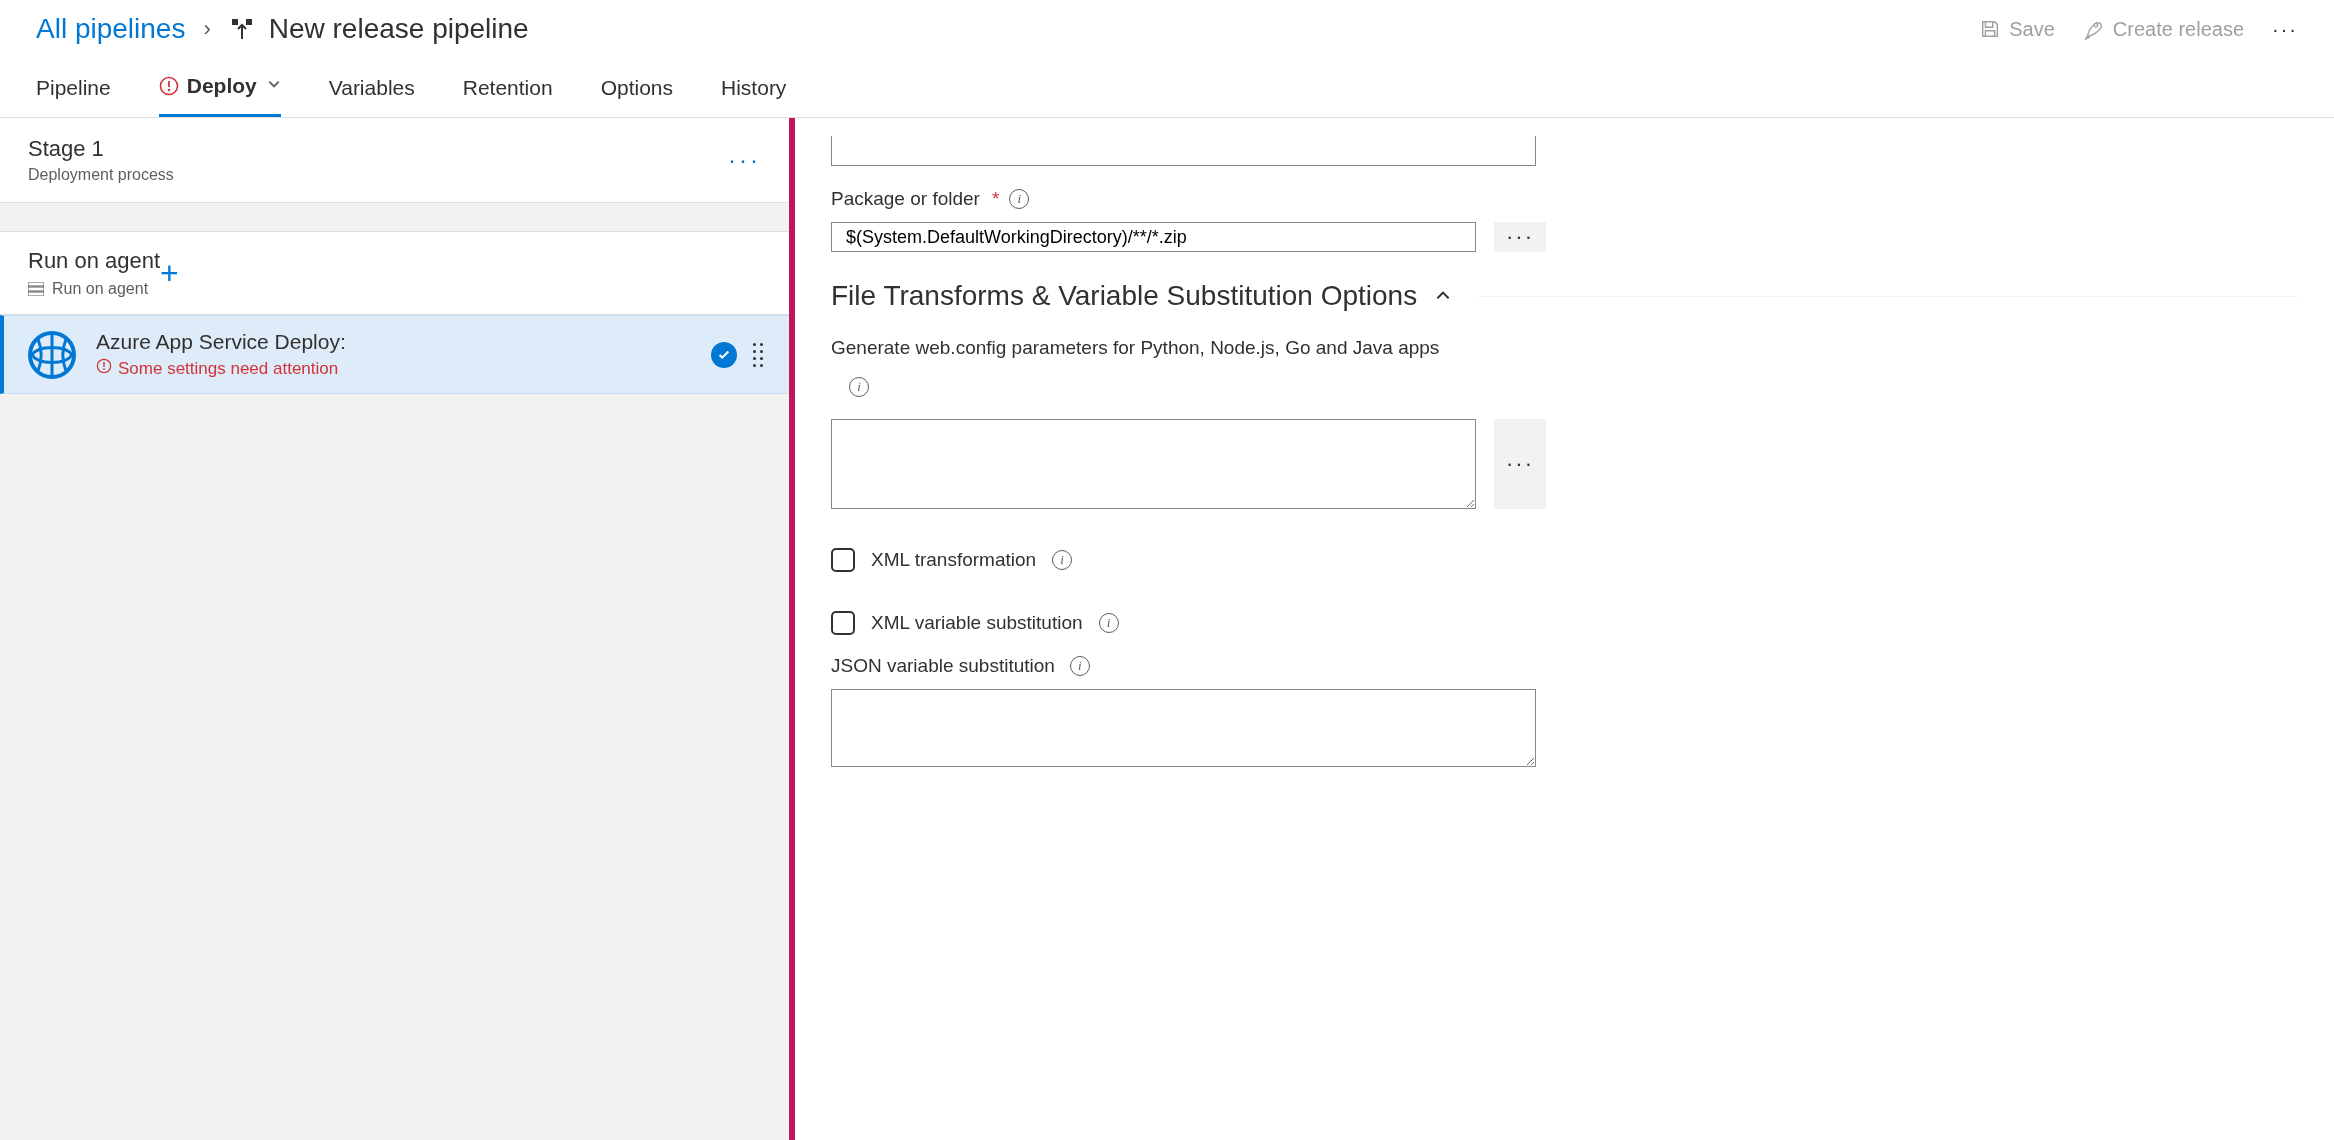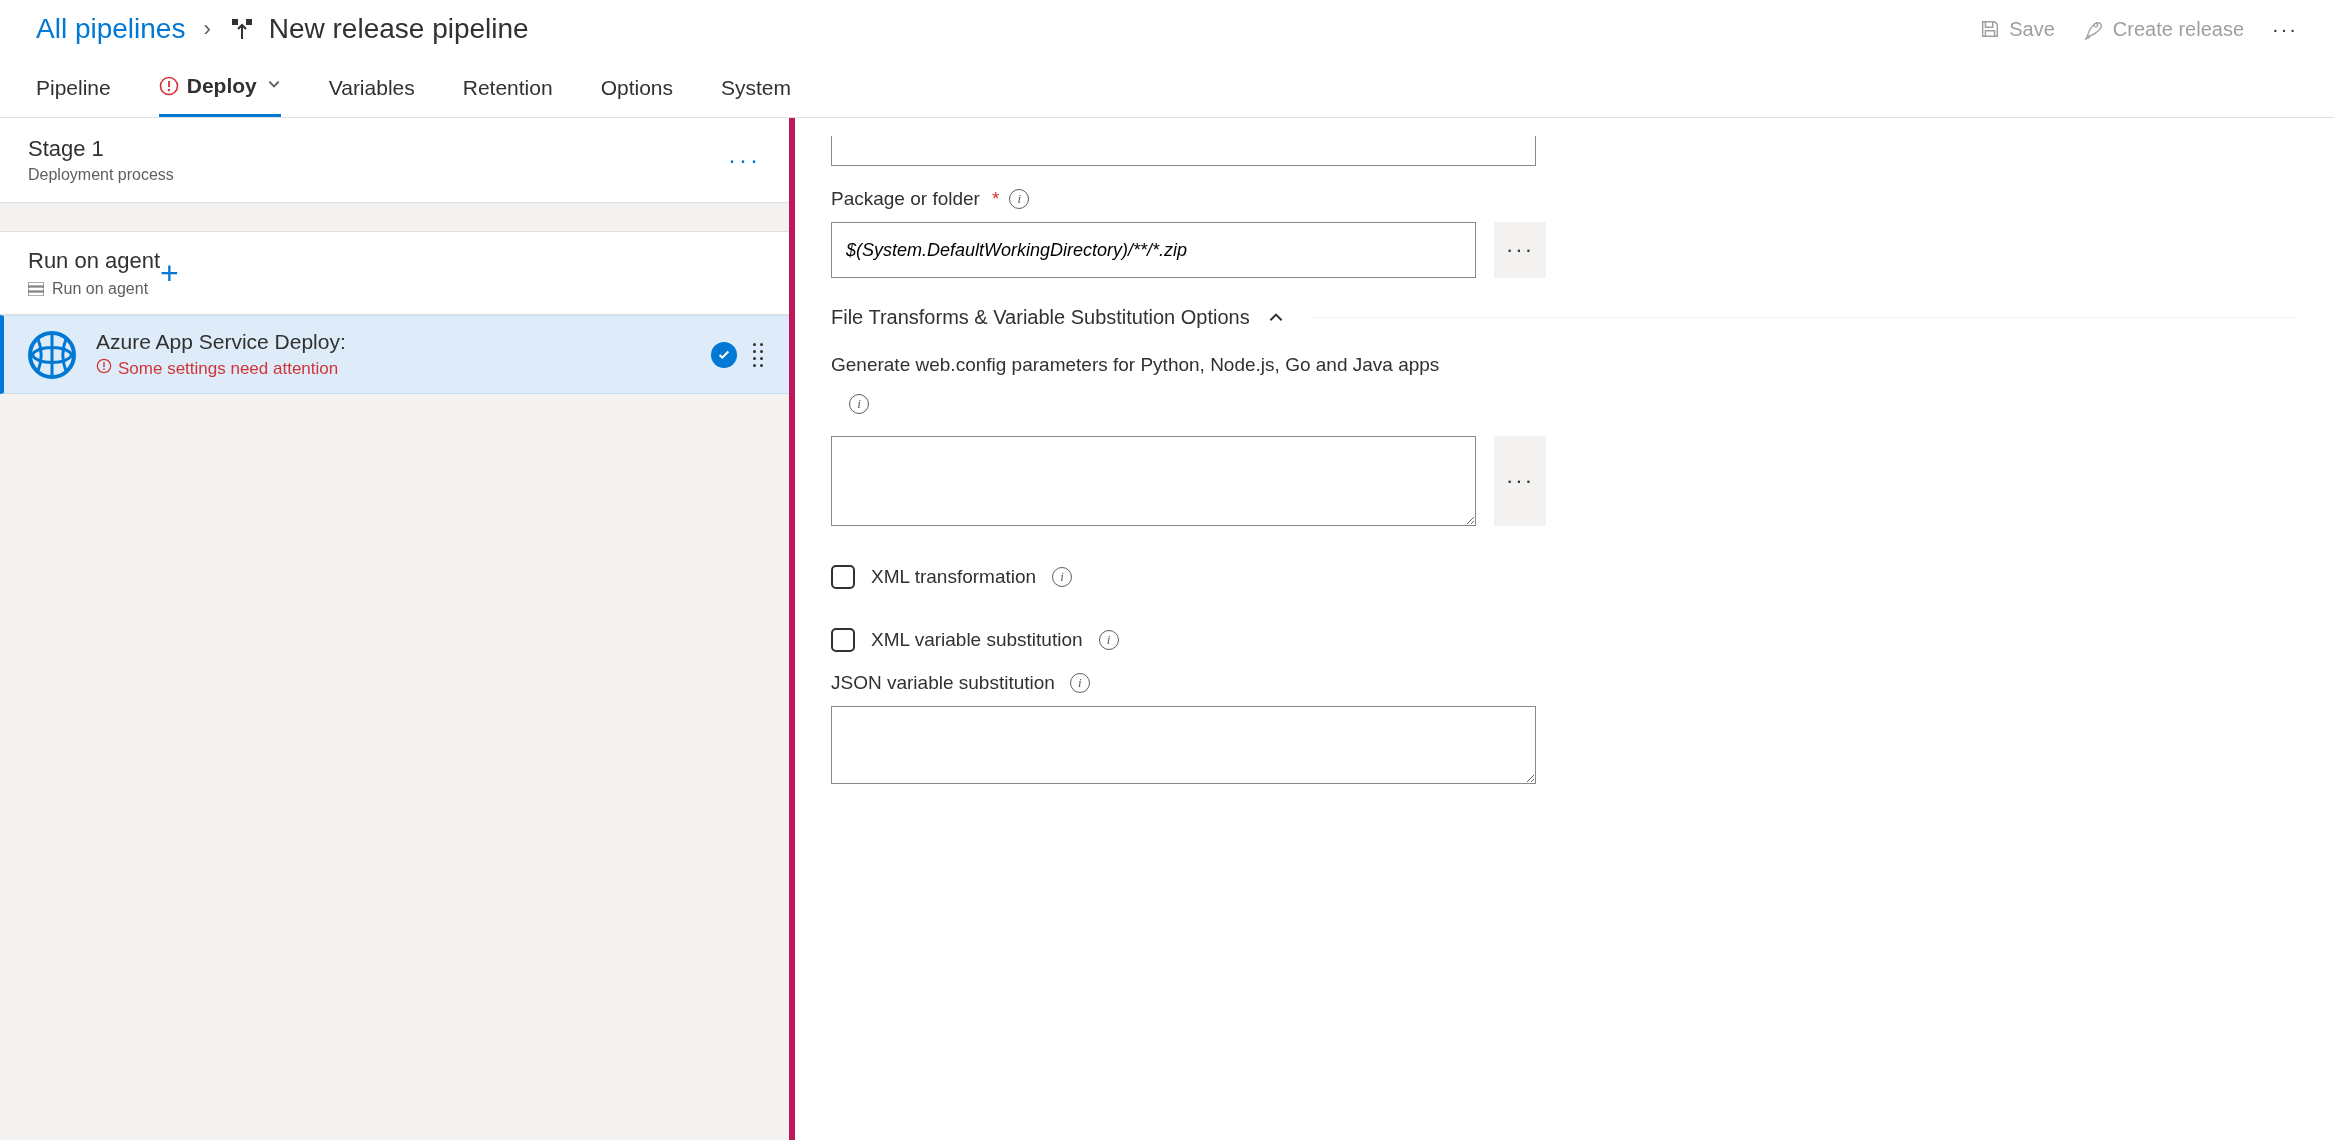--- a/index.html
+++ b/index.html
@@ -130,42 +130,41 @@
 
   
   .field-label { font-size:19px; color:#323130; display:flex; align-items:center; gap:10px; margin-bottom:12px; margin-top:8px;}
   .req { color:#d13438; margin-left:2px; }
   .info-icon {
     width:20px; height:20px; border:1px solid #605e5c; border-radius:50%; display:inline-flex; align-items:center; justify-content:center;
     font-size:13px; color:#605e5c; font-style:italic; font-family:Georgia,serif;
   }
   .input-row { display:flex; align-items:stretch; gap:18px; margin-bottom:28px; }
   .text-input {
-    flex:0 0 645px; height:56px;
+    flex:0 0 645px; height:30px;
     border:1px solid #8a8886; padding: 0 14px; font-size:18px; font-family:inherit;
     background:#fff;
-    font-style:italic;
   }
   .text-area {
     flex:0 0 645px; height:90px;
     border:1px solid #8a8886; padding: 10px 14px; font-size:18px; font-family:inherit;
     background:#fff; resize:both;
   }
   .text-area.short { height:78px; }
   .browse-btn {
     width:52px; background:#f3f2f1; border:none; display:flex; align-items:center; justify-content:center;
     font-size:22px; letter-spacing:2px; cursor:pointer; color:#323130;
   }
   .partial-input {
     width:705px; height:30px; border:1px solid #8a8886; border-top:none;
     margin-bottom:22px;
   }
 
   .section-header {
-    display:flex; align-items:center; gap:17px; font-size:20px; color:#323130;
+    display:flex; align-items:center; gap:17px; font-size:28px; color:#323130;
     margin-bottom:22px; margin-top:8px;
   }
   .section-header .caret { cursor:pointer; display:inline-flex; }
   .section-line { flex:1; border-top:1px solid #e1dfdd; margin-left:10px; }
   .section-header-faded .section-line { opacity:0.4; }
 
   .checkbox-row { display:flex; align-items:center; gap:16px; margin-bottom:18px; font-size:19px;margin-top:39px; }
   .checkbox {
     width:24px; height:24px; border:2px solid #323130; border-radius:5px; cursor:pointer; flex-shrink:0;
   }
@@ -227,21 +226,21 @@
     <span>Deploy</span>
     <span class="chevron-down">
       <svg viewBox="0 0 12 12" width="14" height="14">
           <path d="M2 4l4 4 4-4" fill="none" stroke="#605e5c" stroke-width="1.6"></path>
         </svg>
     </span>
   </div>
   <div class="tab">Variables</div>
   <div class="tab">Retention</div>
   <div class="tab">Options</div>
-  <div class="tab">System</div>
+  <div class="tab">History</div>
 </div>
 
 <div class="main">
 
   <div class="left-pane">
 
     <div class="stage-card">
       <div>
         <div class="title">Stage 1</div>
         <div class="subtitle">Deployment process</div>

